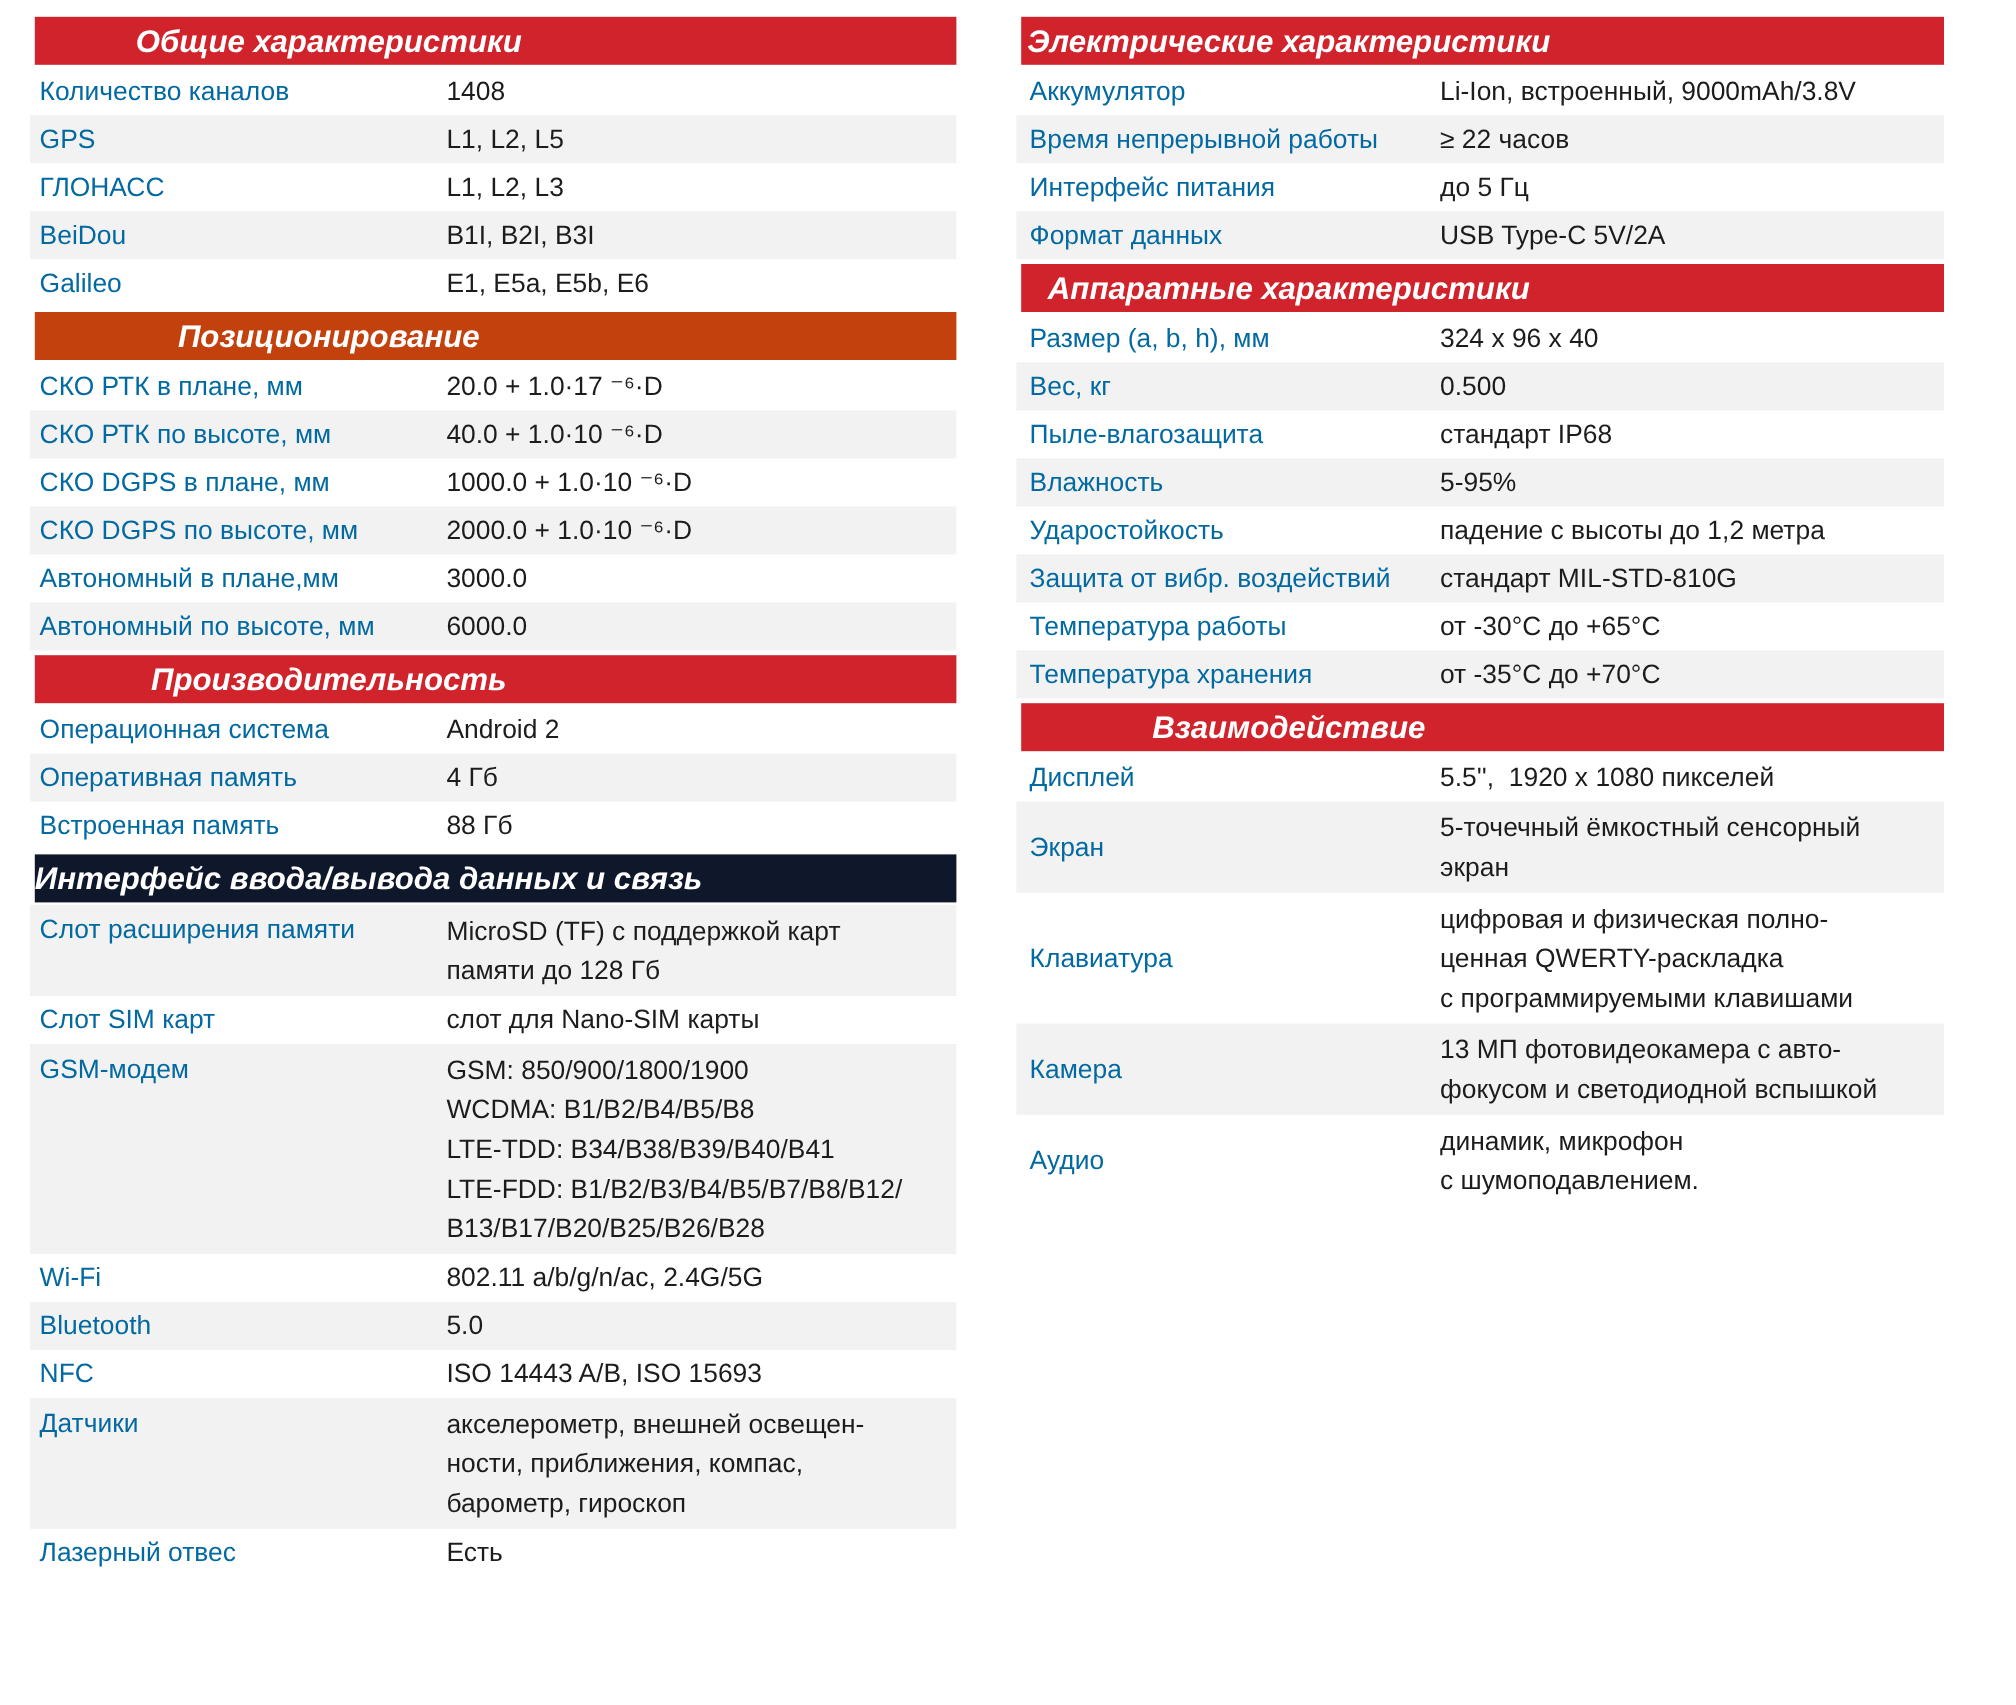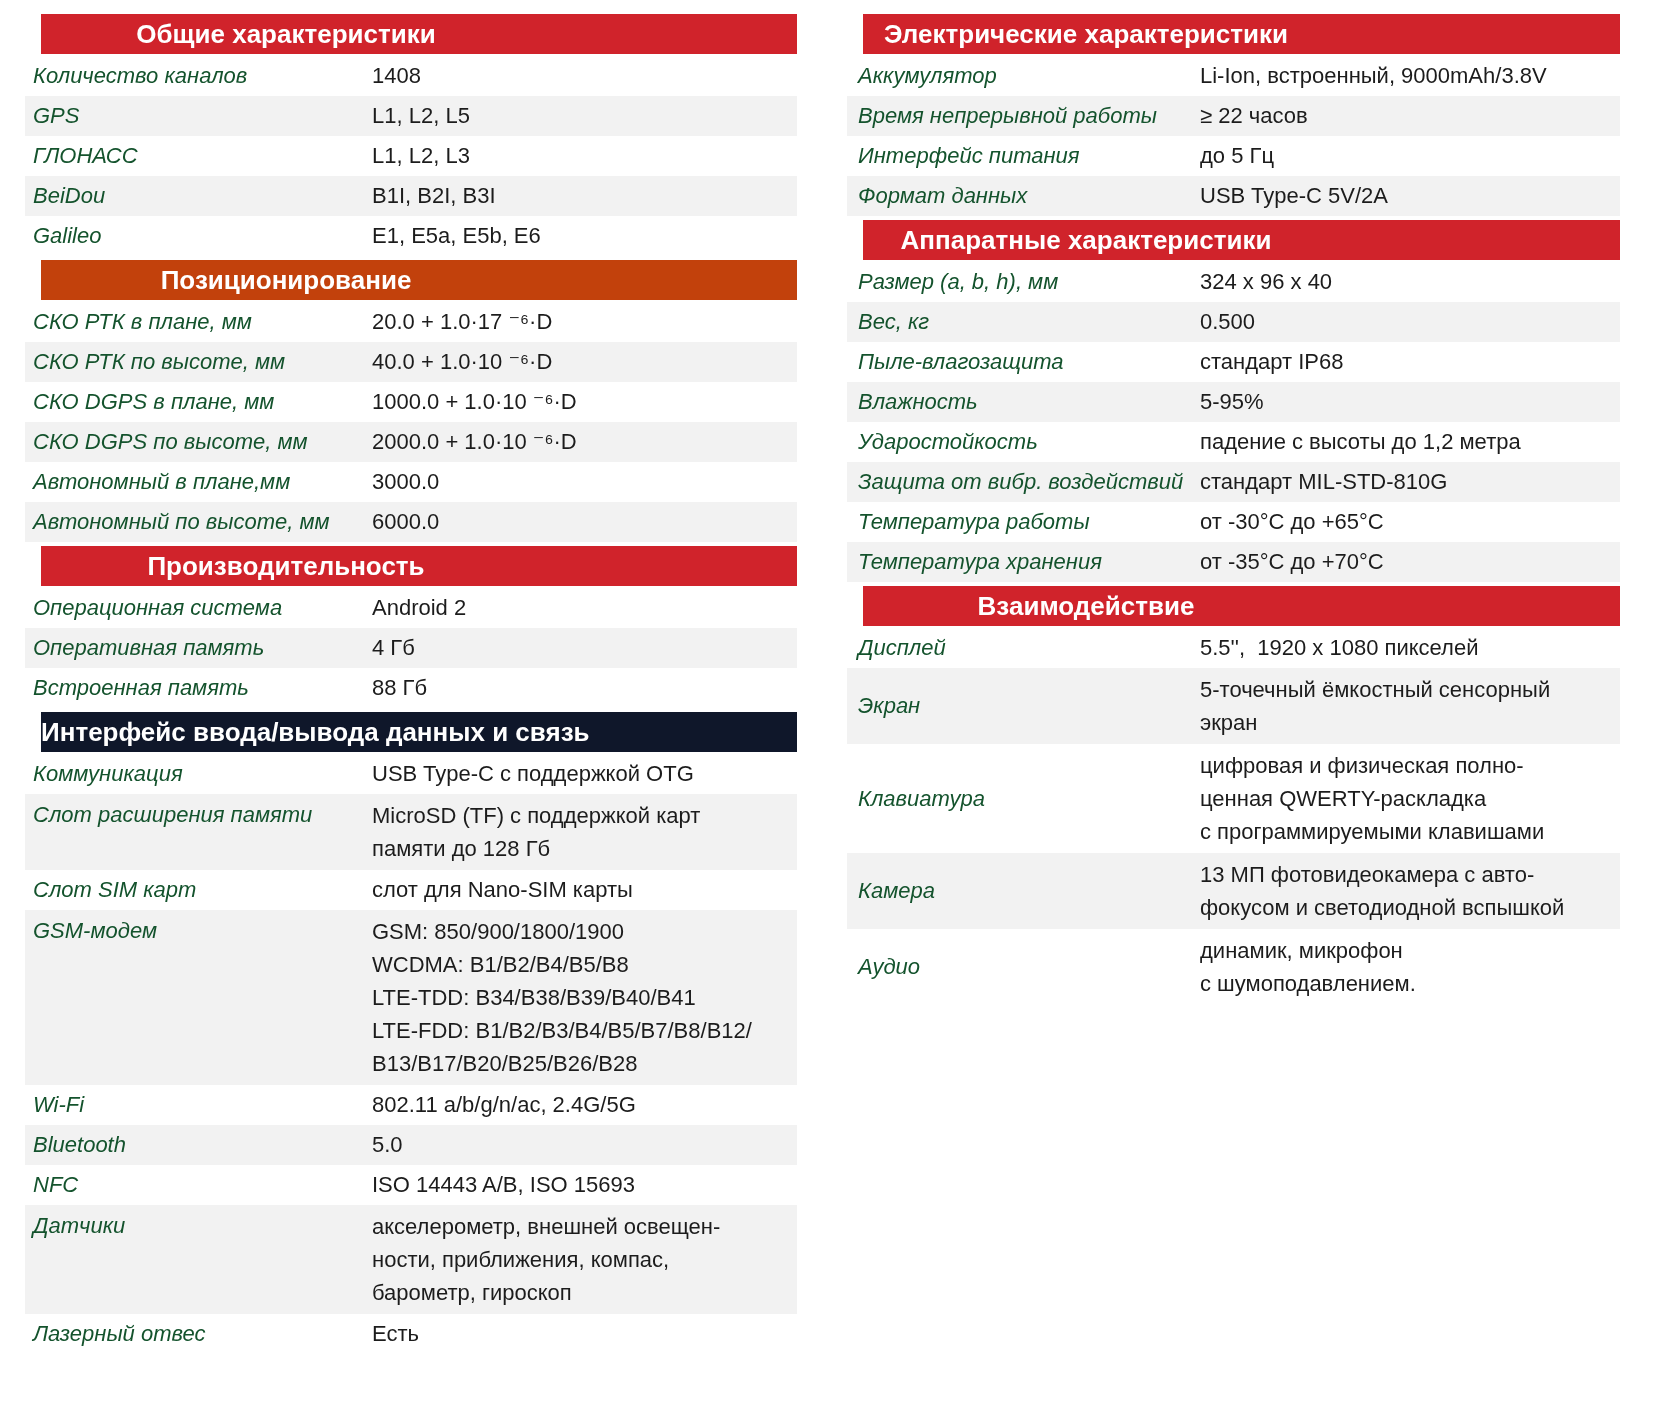--- a/index.html
+++ b/index.html
@@ -21,23 +21,24 @@
   }
   .col {
     flex: 0 0 auto;
   }
   .col-left  { width: 772px; margin-right: 50px; }
   .col-right { width: 773px; }
 
   .section-header {
     background: #d0232b;
     height: 40px;
-    margin: 4px 0 2px 16px;
+    margin: 4px 0 2px 4px;
     display: flex;
     align-items: center;
+    font-style: italic;
   }
   .section:first-child .section-header { margin-top: 2px; }
   .section-title {
     color: #ffffff;
     font-size: 26px;
     font-weight: bold;
     text-align: center;
     line-height: 40px;
     white-space: nowrap;
   }
@@ -50,22 +51,21 @@
     min-height: 40px;
     padding-left: 8px;
     font-size: 22px;
     line-height: 26px;
   }
   .col-right .spec-row { padding-left: 11px; }
   .spec-row.alt { background: #f2f2f2; }
 
   .spec-label {
     flex: 0 0 339px;
-    color: #14532d;
-    font-style: italic;
+    color: #0369a1;
   }
   .col-right .spec-label { flex: 0 0 342px; }
 
   .spec-value {
     flex: 1 1 auto;
     white-space: pre-wrap;
     padding-right: 8px;
     color: #1c1c1c;
   }
 
@@ -152,24 +152,20 @@
         </div>
         <div class="spec-row">
           <div class="spec-label">Встроенная память</div>
           <div class="spec-value">88 Гб</div>
         </div>
       </div>
       <div class="section">
         <div class="section-header" style="background: #0f172a;">
           <div class="section-title">Интерфейс ввода/вывода данных и связь</div>
         </div>
-        <div class="spec-row">
-          <div class="spec-label">Коммуникация</div>
-          <div class="spec-value">USB Type-C с поддержкой OTG</div>
-        </div>
         <div class="spec-row alt multi">
           <div class="spec-label">Слот расширения памяти</div>
           <div class="spec-value">MicroSD (TF) с поддержкой карт
 памяти до 128 Гб</div>
         </div>
         <div class="spec-row">
           <div class="spec-label">Слот SIM карт</div>
           <div class="spec-value">слот для Nano-SIM карты</div>
         </div>
         <div class="spec-row alt multi">

